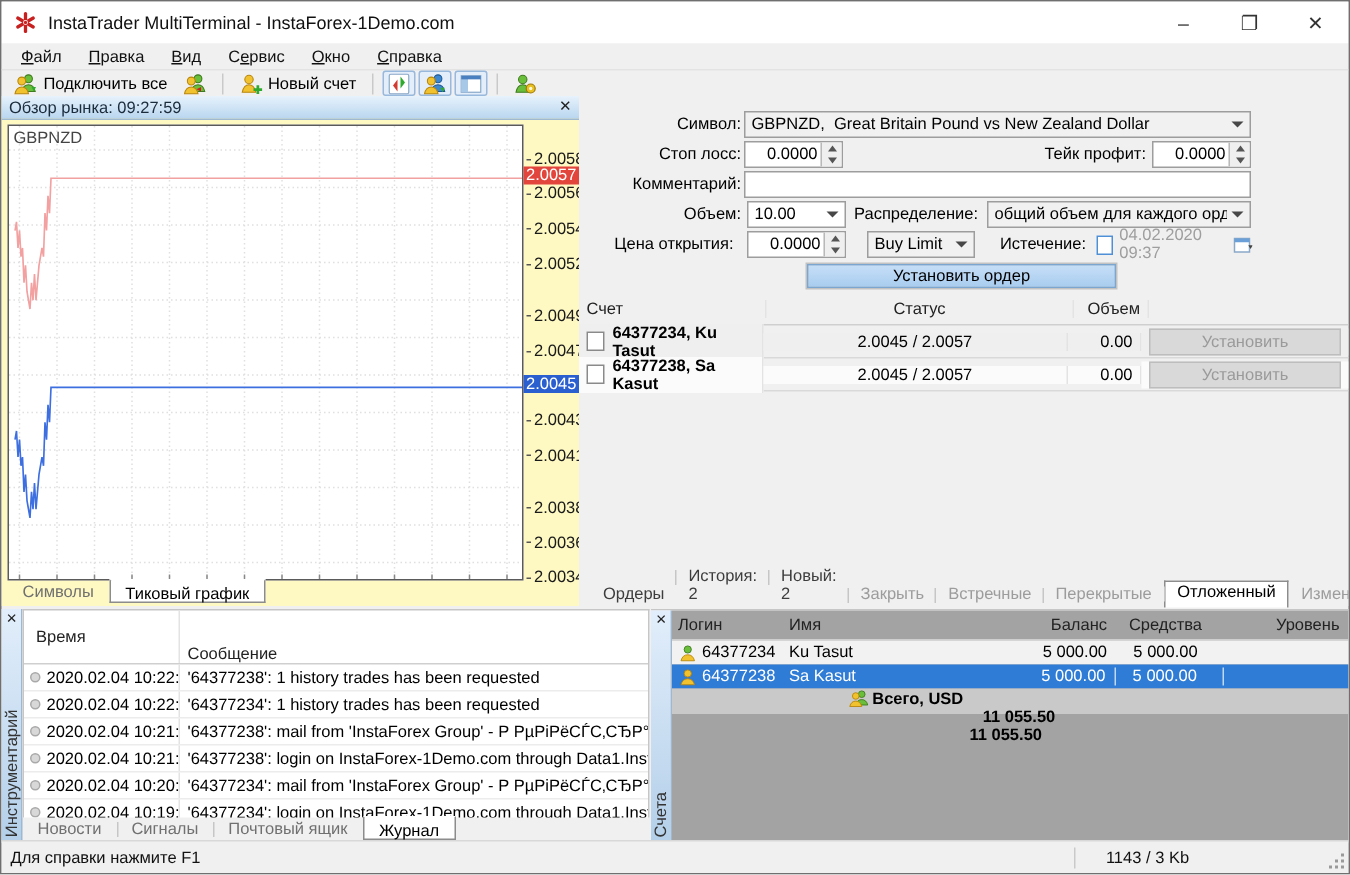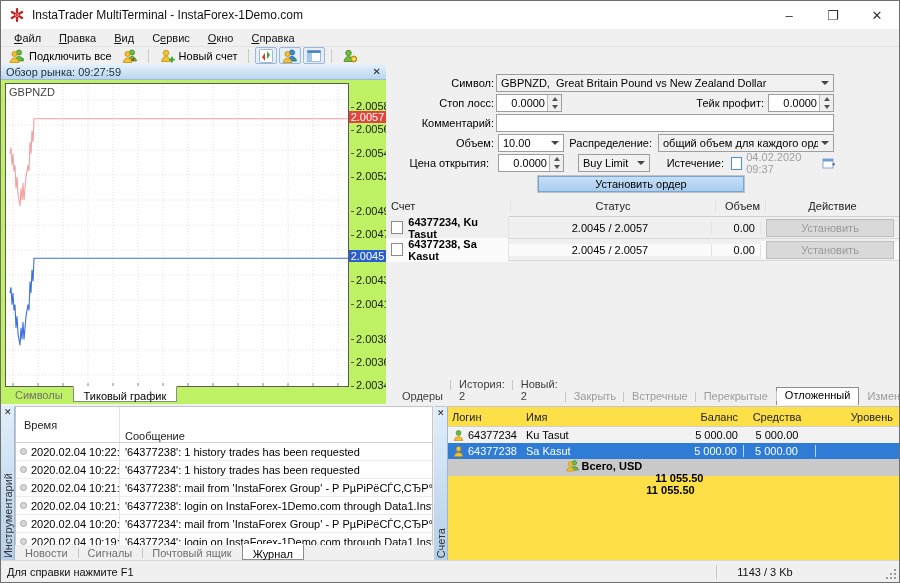--- a/index.html
+++ b/index.html
@@ -19,21 +19,21 @@
 .menu-item{padding:1px 9px;color:#111;}
 
 
 .toolbar{position:absolute;top:45px;left:0;right:0;height:18px;background:#f0f0f0;border-top:1px solid #e3e3e3;display:flex;align-items:center;padding-left:4px;gap:2px;}
 .tbtn{display:flex;align-items:center;gap:4px;padding:0 4px;height:17px;}
 .tsep{width:1px;height:14px;background:#c9c9c9;margin:0 4px;}
 .toggle{border:1px solid #98b8dc;background:#e4eefb;border-radius:2px;padding:0 2px;height:17px;display:flex;align-items:center;}
 .icon16{width:16px;height:16px;display:block;}
 
 
-.left-panel{position:absolute;left:0;top:63px;width:385px;height:340px;background:#bef264;}
+.left-panel{position:absolute;left:0;top:63px;width:385px;height:340px;background:#fef9c3;}
 .panel-caption{position:absolute;top:0;left:0;right:0;height:16px;background:linear-gradient(#e7f2fc,#b9d6ef);display:flex;align-items:center;padding:0 5px;color:#1b2c3d;border-bottom:1px solid #9fb9d1;}
 .panel-caption .x{margin-left:auto;font-size:10px;color:#222;line-height:1;}
 .chart-box{position:absolute;left:4px;top:19px;width:344px;height:304px;border:1px solid #5a5a5a;background:#fff;}
 .chart-box svg{position:absolute;left:0;top:0;}
 .chart-symbol{position:absolute;left:3px;top:2px;color:#444;z-index:3;}
 .price-axis{position:absolute;left:350px;top:19px;width:34px;height:304px;}
 .plabel{position:absolute;left:0;color:#1a1a1a;white-space:nowrap;}
 .plabel::before{content:"";display:inline-block;width:3px;border-top:1px solid #555;vertical-align:middle;margin-right:2px;}
 .pbadge{position:absolute;left:-2px;width:37px;color:#fff;text-align:center;padding:0 1px;z-index:4;}
 
@@ -86,21 +86,21 @@
 .vlabel{position:absolute;bottom:4px;left:1px;writing-mode:vertical-rl;transform:rotate(180deg);color:#333;}
 .journal-panel{position:absolute;left:0;top:405px;width:432px;height:156px;background:#f0f0f0;}
 .journal-table{position:absolute;left:14px;top:0;right:0;height:139px;background:#fff;border:1px solid #c6c6c6;border-bottom:none;overflow:hidden;}
 .jrow{display:flex;height:18px;align-items:center;border-bottom:1px solid #ececec;}
 .jrow.head{height:36px;border-bottom:1px solid #cfcfcf;color:#222;align-items:flex-end;}
 .jc-time{width:104px;display:flex;align-items:center;gap:4px;padding-left:4px;border-right:1px solid #e3e3e3;height:100%;white-space:nowrap;overflow:hidden;}
 .jc-msg{flex:1;padding-left:5px;white-space:nowrap;overflow:hidden;}
 .gear-dot{width:7px;height:7px;border-radius:50%;background:#d8d8d8;border:1.5px solid #a9a9a9;flex:none;}
 .journal-tabs{position:absolute;left:14px;right:0;top:139px;}
 .acc-panel{position:absolute;left:433px;top:405px;right:0;height:156px;background:#fff;border-top:1px solid #c6c6c6;}
-.acc-table{position:absolute;left:14px;top:0;right:0;bottom:0;background:#fde047;}
+.acc-table{position:absolute;left:14px;top:0;right:0;bottom:0;background:#a3a3a3;}
 .arow{display:flex;height:16px;align-items:center;}
 .arow.head{height:20px;border-bottom:1px solid #cfcfcf;color:#222;}
 .ac-login{width:76px;display:flex;align-items:center;gap:3px;padding-left:4px;}
 .ac-name{width:148px;padding-left:2px;}
 .ac-bal{width:72px;text-align:right;padding-right:6px;}
 .ac-fund{width:72px;text-align:center;padding-right:6px;}
 .ac-lvl{flex:1;text-align:right;padding-right:6px;}
 .arow.alt{background:#f2f2f2;}
 .arow.sel{background:#2e7cd6;color:#fff;}
 .arow.sel .ac-bal,.arow.sel .ac-fund{border-right:1px solid rgba(255,255,255,.7);}
@@ -367,21 +367,20 @@
 
     <div class="place-btn" style="left:152px;top:112px;width:206px;">
       <span>Установить ордер</span>
     </div>
 
     <div class="otable">
       <div class="orow head">
         <div class="ocell c-acc">Счет</div>
         <div class="ocell c-st">Статус</div>
         <div class="ocell c-vol">Объем</div>
-        <div class="ocell c-act">Действие</div>
       </div>
       <div class="orow r1">
         <div class="ocell c-acc">
             <span class="checkbox" style="margin-right:5px;"></span>
             <span class="bold">64377234, Ku Tasut</span>
           </div>
         <div class="ocell c-st">2.0045 / 2.0057</div>
         <div class="ocell c-vol">0.00</div>
         <div class="ocell c-act">
             <span class="dis-btn">Установить</span>

